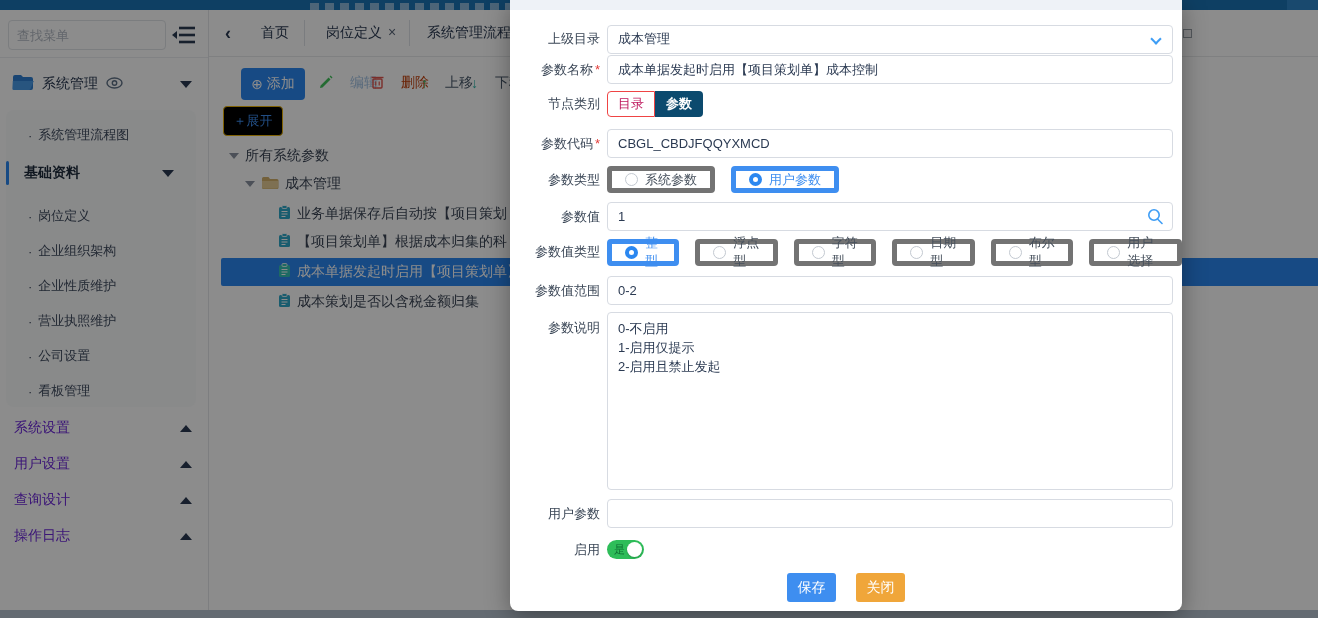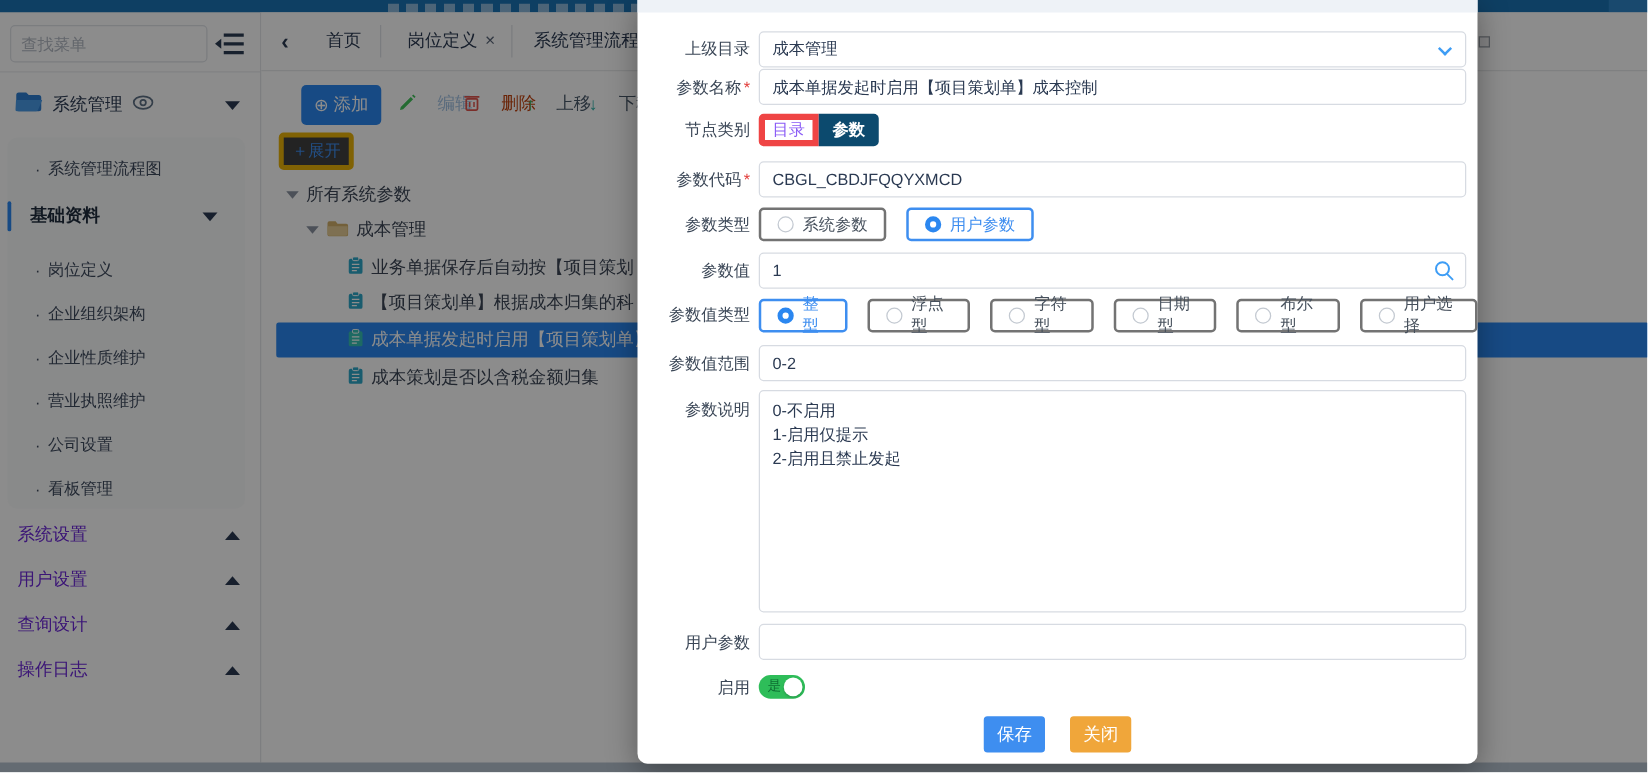--- a/index.html
+++ b/index.html
@@ -50,21 +50,21 @@
   .btn-add { position:absolute; left:32px; top:0; width:64px; height:32px; background:#2b87f0; color:#fff;
     border:none; border-radius:4px; font-size:14px; font-family:inherit; cursor:pointer; display:flex; align-items:center; justify-content:center; gap:4px; }
   .tool-link { position:absolute; top:6px; font-size:14px; display:flex; align-items:center; gap:17px; cursor:pointer; background:none; border:none; font-family:inherit; }
   .t-edit { left:110px; color:#a5c4e4; }
   .t-del  { left:162px; color:#c2410c; }
   .t-up   { left:212px; color:#4a5a6b; }
   .t-down { left:262px; color:#4a5a6b; }
   .ico-up { color:#36b96a; font-size:14px; }
   .ico-down { color:#2fb3a8; font-size:14px; }
 
-  .btn-expand { position:absolute; left:14px; top:96px; width:60px; height:30px; background:#404040; border:4px solid #eab308;
+  .btn-expand { position:absolute; left:14px; top:96px; width:60px; height:30px; background:#000000; border:1px solid #eab308;
     border-radius:4px; color:#3e8ef0; font-size:13px; font-family:inherit; cursor:pointer; }
 
   .tree { position:absolute; left:0; top:132px; width:1110px; }
   .tree-row { position:absolute; left:0; width:1110px; height:28px; display:flex; align-items:center; cursor:pointer; font-size:14px; color:#3c4656; }
   .tree-caret { width:0; height:0; border-left:5px solid transparent; border-right:5px solid transparent; border-top:6px solid #8a93a0; margin-right:6px; }
   .tree-row.sel { left:12px; width:1098px; background:#2b87f0; color:#fff; border-radius:2px; }
   .pad1 { padding-left:20px; } .pad2 { padding-left:36px; } .pad3 { padding-left:69px; }
   .doc-ico { margin-right:6px; flex:0 0 auto; }
 
   .footer-strip { left:0; top:610px; width:1318px; height:8px; background:#b7c3cf; z-index:1; }
@@ -84,24 +84,24 @@
     font-size:13px; color:#2b3a52; font-family:inherit; outline:none; }
   .sel-box { position:relative; width:566px; height:29px; border:1px solid #d7dbe2; border-radius:4px;
     padding:0 10px; font-size:13px; color:#2b3a52; display:flex; align-items:center; cursor:pointer; }
   .sel-chev { position:absolute; right:12px; top:9px; width:8px; height:8px; border-right:2px solid #3e9df5;
     border-bottom:2px solid #3e9df5; transform:rotate(45deg); }
   .inp-wrap { position:relative; width:566px; }
   .inp-icon { position:absolute; right:9px; top:6px; }
 
   .seg { display:flex; }
   .seg-btn { width:48px; height:26px; font-size:13px; display:flex; align-items:center; justify-content:center; cursor:pointer; }
-  .seg-off { background:#fff; border:5px solid #ef4444; color:#8b5cf6; border-radius:4px 0 0 4px; }
+  .seg-off { background:#fff; border:1px solid #ef4444; color:#be185d; border-radius:4px 0 0 4px; }
   .seg-on { background:#0c4a6e; color:#fff; border-radius:0 4px 4px 0;font-weight:bold; }
 
-  .optbox { display:inline-flex; align-items:center; gap:7px; height:27px; padding:0 13px; border:2px solid #737373;
+  .optbox { display:inline-flex; align-items:center; gap:7px; height:27px; padding:0 13px; border:5px solid #737373;
     border-radius:4px; font-size:13px; color:#46505c; cursor:pointer; background:#fff; }
   .optbox.on { border-color:#3e8ef0; color:#3e8ef0; }
   .radio { width:13px; height:13px; border-radius:50%; border:1px solid #c3c9d1; background:#fff; flex:0 0 13px; }
   .radio.on { border:4px solid #2b87f0; }
   .optrow { display:flex; gap:16px; }
 
   .ta { width:566px; height:178px; border:1px solid #d7dbe2; border-radius:4px; padding:6px 10px;
     font-size:13px; line-height:19px; color:#2b3a52; font-family:inherit; resize:none; outline:none; }
 
   .toggle { position:relative; width:37px; height:19px; background:#2ebd59; border-radius:10px; cursor:pointer; }

